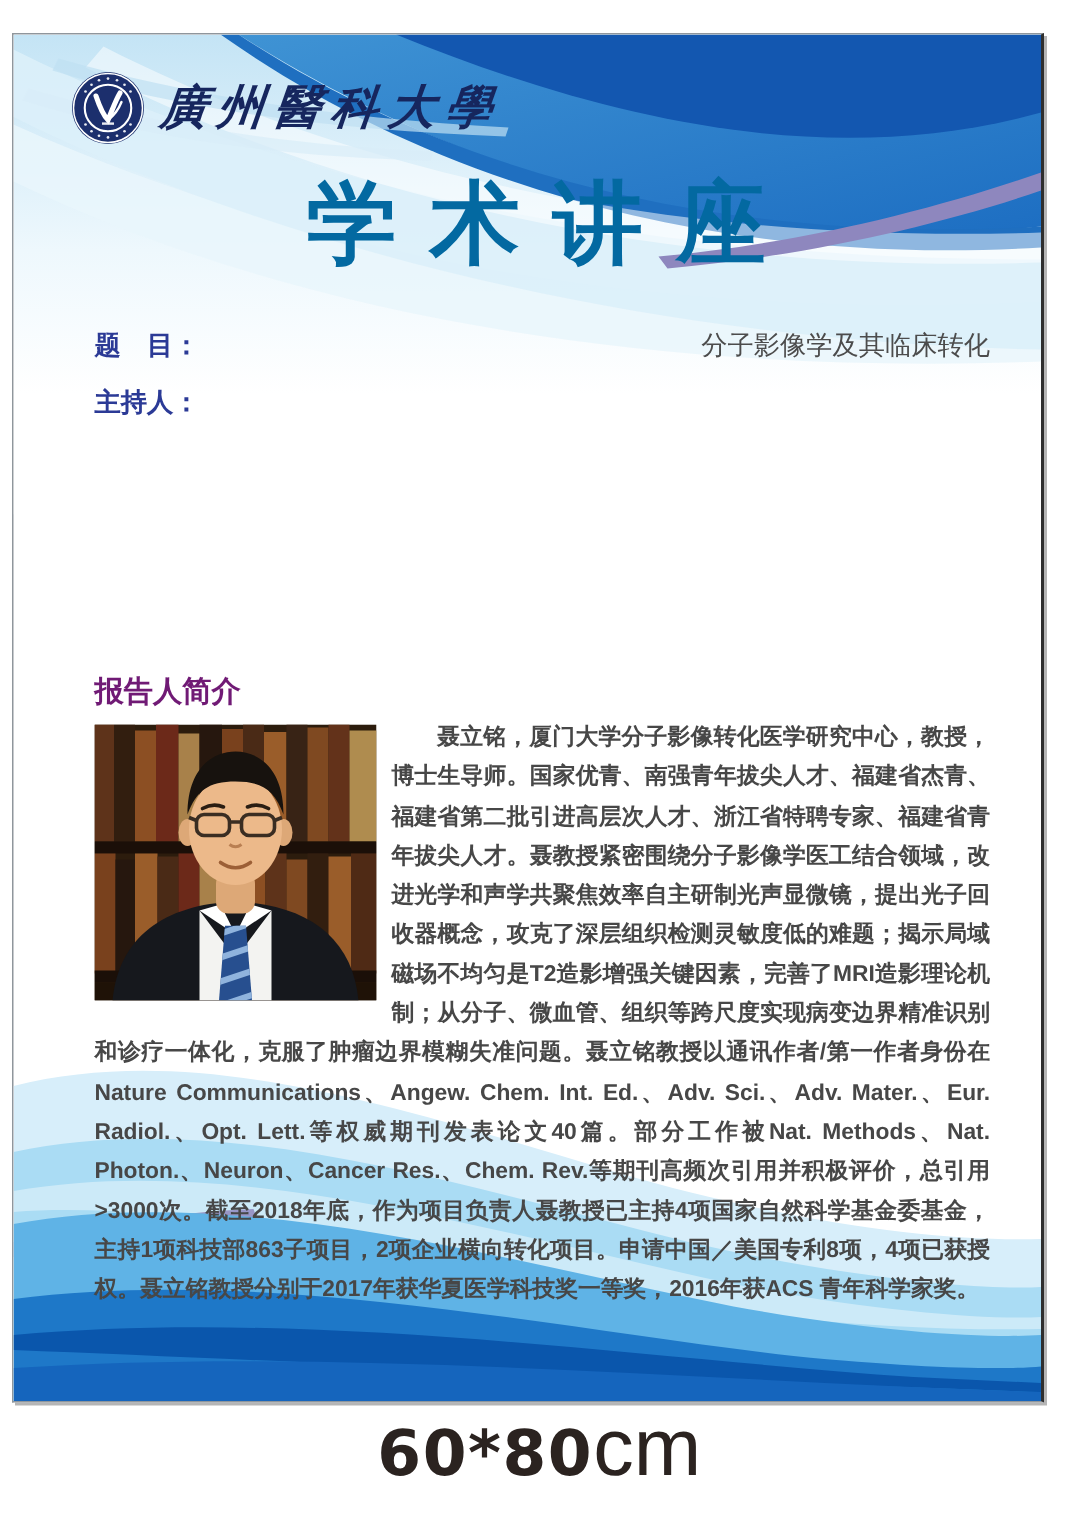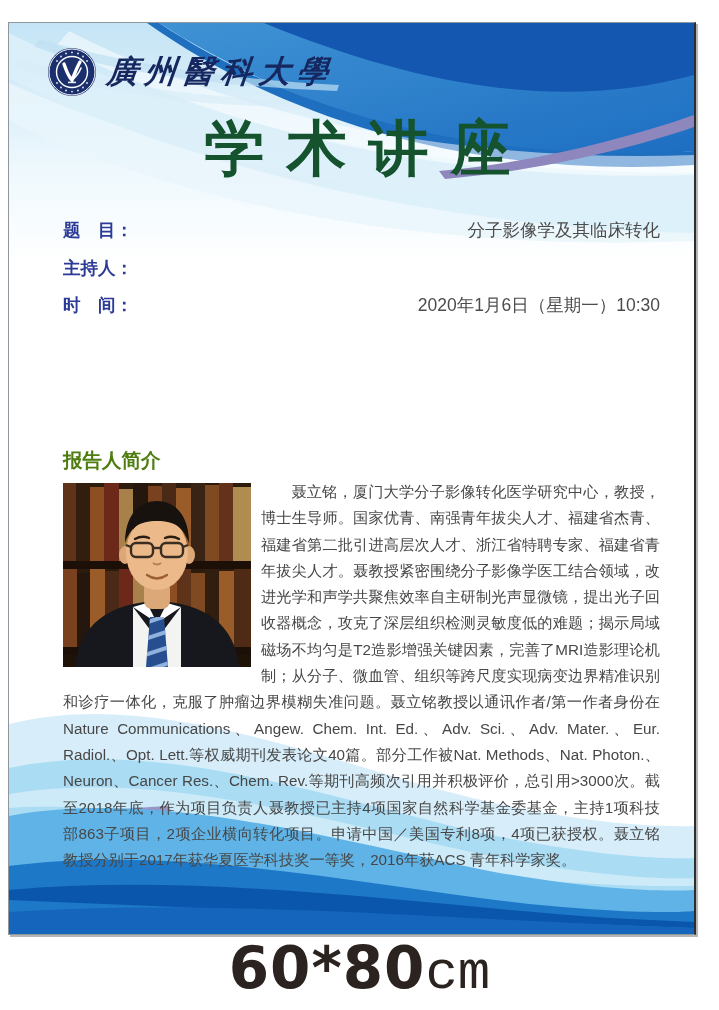--- a/index.html
+++ b/index.html
@@ -7,35 +7,35 @@
        font-family:"Liberation Sans","DejaVu Sans",sans-serif;}
   .poster{position:absolute;left:8px;top:22px;width:685px;height:911px;
           background:#ffffff;border:1px solid #8f969c;border-right:2px solid #2e2e2e;
           box-shadow:2px 2px 0 rgba(90,90,90,.45);overflow:hidden;}
   .hdr-svg{position:absolute;left:0;top:0;width:685px;height:320px;z-index:0;}
   .logo-row{position:absolute;left:38px;top:24px;z-index:2;display:flex;align-items:center;gap:10px;}
   .emblem{width:50px;height:50px;flex:0 0 auto;}
   .uni-name{font-family:"Liberation Serif","DejaVu Serif",serif;font-style:italic;font-weight:bold;
             font-size:31px;color:#16265e;letter-spacing:7px;transform:skewX(-6deg);white-space:nowrap;}
   .big-title{position:absolute;left:0;right:0;top:86px;z-index:2;text-align:center;
-             font-size:60px;font-weight:bold;color:#14532d;letter-spacing:22px;text-indent:22px;margin-left:12px;}
+             font-size:60px;font-weight:bold;color:#0369a1;letter-spacing:22px;text-indent:22px;margin-left:12px;}
   .info{position:absolute;left:54px;top:196px;right:34px;z-index:2;}
   .info-row{display:flex;align-items:baseline;margin-bottom:14px;line-height:23.5px;justify-content:space-between;}
   .info-label{flex:0 0 86px;color:#2b3a96;font-weight:bold;font-size:17.5px;white-space:nowrap;}
   .info-value{color:#4c4c4c;font-size:17.5px;white-space:nowrap;}
   .bio-head{position:absolute;left:54px;top:424px;z-index:2;
-            color:#4d7c0f;font-weight:bold;font-size:19.5px;}
+            color:#701a75;font-weight:bold;font-size:19.5px;}
   .bio{position:absolute;left:54px;top:456px;width:597px;z-index:2;}
   .bio p{margin:0;font-size:15.2px;line-height:26.3px;color:#474747;
-         text-align:justify;text-indent:2em;}
+         text-align:justify;text-indent:2em;font-weight:bold;}
   .photo{float:left;width:188px;height:184px;margin:4px 10px 10px 0;}
   .bot-svg{position:absolute;left:0;bottom:0;width:685px;height:258px;z-index:1;}
   .size-label{position:absolute;left:0;right:0;top:934px;text-align:center;color:#2b2320;z-index:3;}
-  .size-num{font-size:58px;font-weight:bold;font-family:"DejaVu Sans",sans-serif;letter-spacing:1px;}
-  .size-unit{font-size:54px;font-family:Liberation Mono, monospace;}
+  .size-num{font-size:42px;font-weight:bold;font-family:"DejaVu Sans",sans-serif;letter-spacing:1px;}
+  .size-unit{font-size:54px;font-family:Liberation Sans, sans-serif;}
 </style>
 </head>
 <body>
 
 <div class="poster">
 
   <svg class="hdr-svg" viewBox="0 0 685 320" preserveAspectRatio="none">
     <defs>
       <linearGradient id="hbg" x1="0" y1="0" x2="0" y2="1">
         <stop offset="0" stop-color="#c4e4f5"></stop>
@@ -89,24 +89,20 @@
 
   <div class="big-title">学术讲座</div>
 
   <div class="info">
     <div class="info-row">
       <span class="info-label">题　目：</span>
       <span class="info-value">分子影像学及其临床转化</span>
     </div>
     <div class="info-row">
       <span class="info-label">主持人：</span>
-    </div>
-    <div class="info-row">
-      <span class="info-label">时　间：</span>
-      <span class="info-value">2020年1月6日（星期一）10:30</span>
     </div>
   </div>
 
   <div class="bio-head">报告人简介</div>
 
   <div class="bio">
     <svg class="photo" viewBox="0 0 188 184" preserveAspectRatio="none">
       <rect x="0" y="0" width="188" height="184" fill="#33200f"></rect>
 
       <g>

